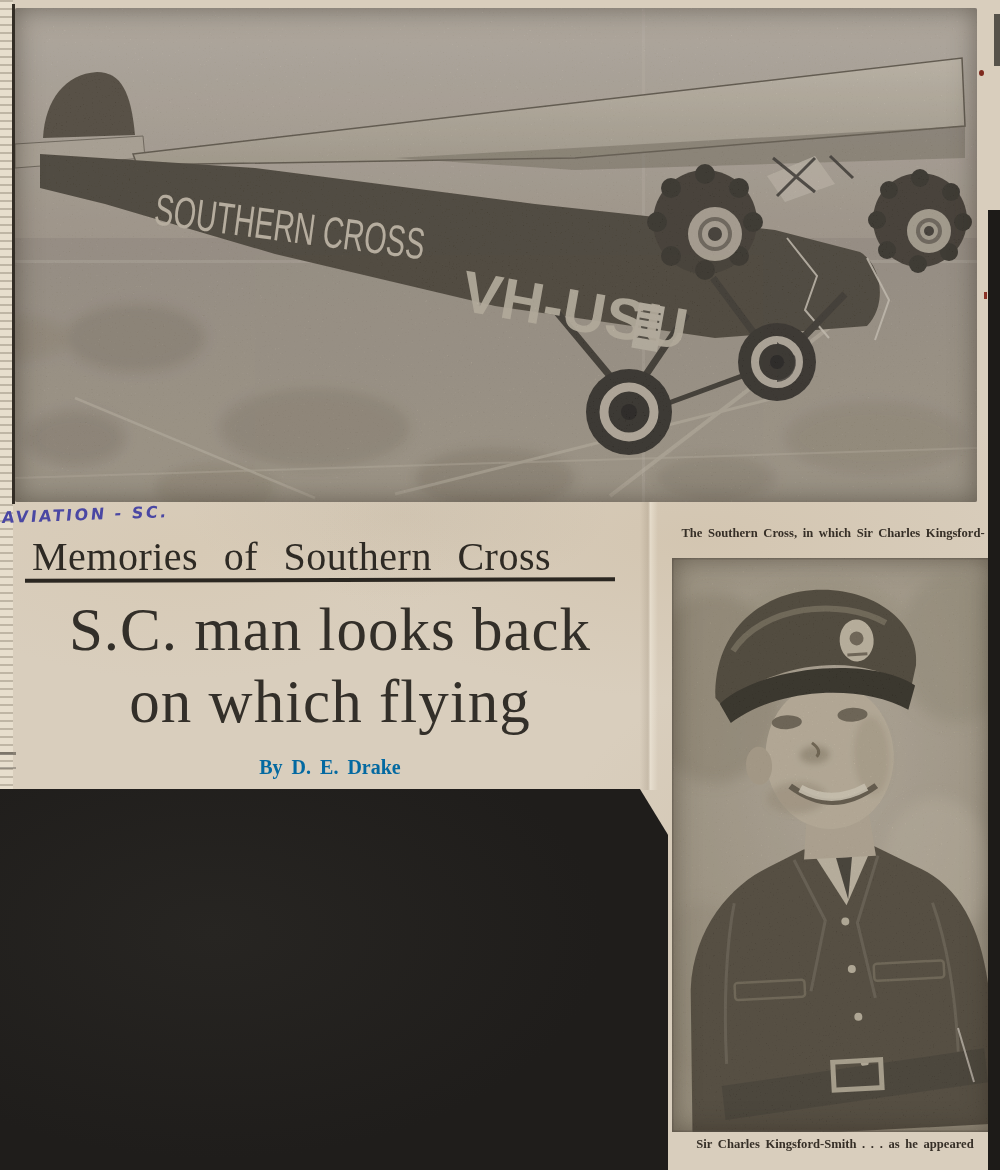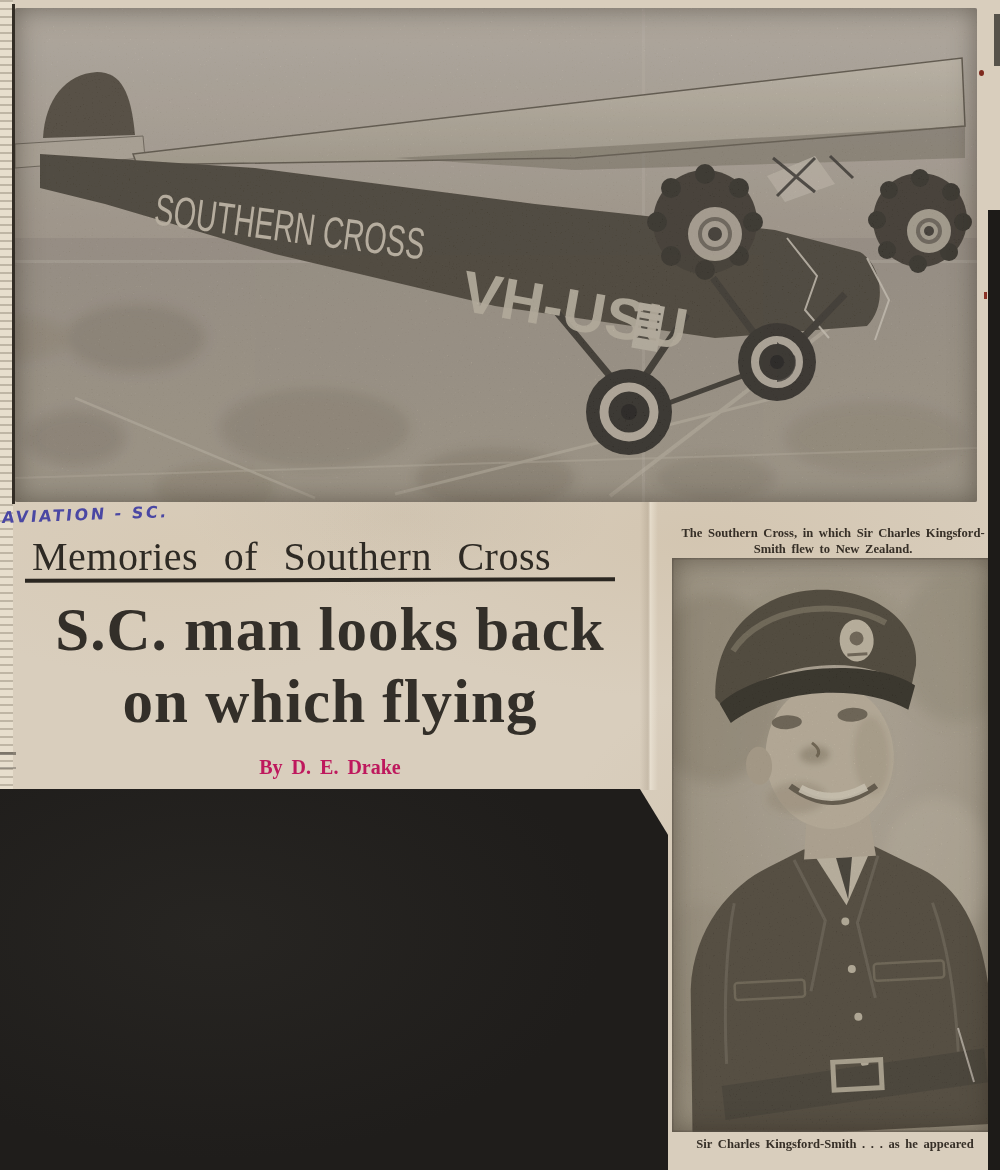--- a/index.html
+++ b/index.html
@@ -59,26 +59,26 @@
   
   .kicker{
     left:32px;top:533px;width:590px;z-index:5;
     font-size:40px;font-weight:normal;color:#2e2a24;
     word-spacing:15px;letter-spacing:.5px;white-space:nowrap;
   }
   .kicker-underline{left:25px;top:578px;width:590px;height:4px;background:#2b2721;z-index:5;
     transform:rotate(-.15deg);}
   .headline{
     left:8px;top:594px;width:644px;z-index:5;text-align:center;
-    font-size:61px;font-weight:bold;color:#332f29;line-height:72px;
+    font-size:61px;font-weight:normal;color:#332f29;line-height:72px;
     letter-spacing:1px;white-space:nowrap;
   }
   .byline{
     left:30px;top:756px;width:600px;z-index:5;text-align:center;
-    font-size:20px;font-weight:bold;color:#be185d;word-spacing:4px;
+    font-size:20px;font-weight:bold;color:#0369a1;word-spacing:4px;
   }
 
   
   .redaction{
     left:0;top:789px;width:668px;height:381px;z-index:6;
     background:radial-gradient(520px 300px at 32% 38%, #272522, #1f1d1b 75%);
     clip-path:polygon(0 0, 95.8% 0, 100% 12%, 100% 100%, 0 100%);
   }
 
   
@@ -253,21 +253,20 @@
     <rect x="0" y="0" width="962" height="494" filter="url(#gD1)" opacity=".16"></rect>
     <rect x="0" y="0" width="962" height="494" filter="url(#gL1)" opacity=".12"></rect>
   </svg>
   <div class="photo-vignette"></div>
 </div>
 
 <div class="abs handwriting">AVIATION - SC.</div>
 
 <div class="abs caption plane-caption">
   <div>The Southern Cross, in which Sir Charles Kingsford-</div>
-  <div>Smith flew to New Zealand.</div>
 </div>
 
 <div class="abs kicker">Memories of Southern Cross</div>
 <div class="abs kicker-underline"></div>
 
 <div class="abs headline">
   <div>S.C. man looks back</div>
   <div>on which flying</div>
 </div>
 

